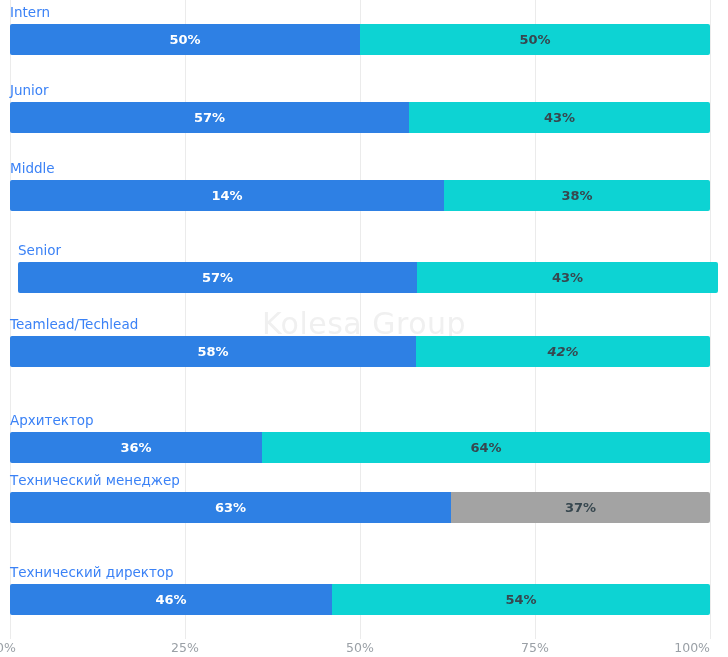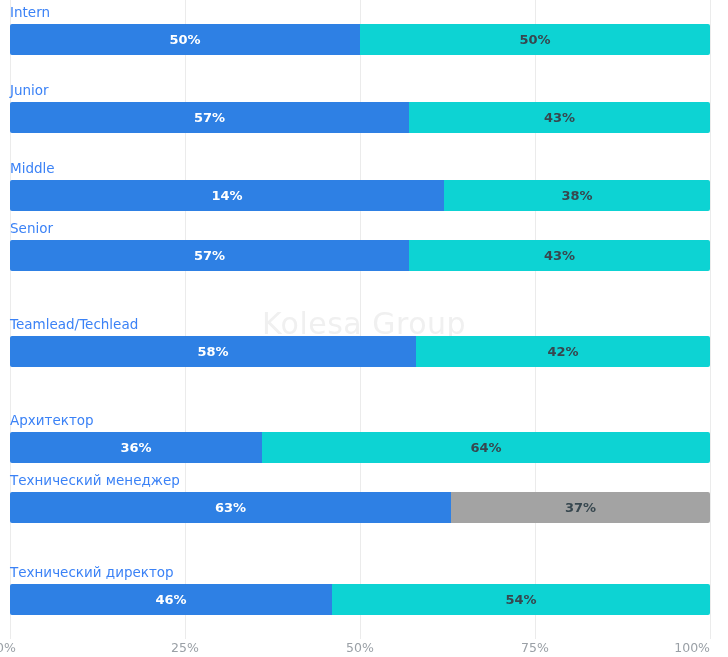--- a/index.html
+++ b/index.html
@@ -145,32 +145,32 @@
           <div class="seg seg-b" style="width: 43%; background: rgb(13, 211, 211);">43%</div>
         </div>
       </div>
       <div class="row" style="top: 160px;">
         <div class="row-label">Middle</div>
         <div class="bar">
           <div class="seg seg-a" style="width: 62%; background: rgb(46, 128, 228);">14%</div>
           <div class="seg seg-b" style="width: 38%; background: rgb(13, 211, 211);">38%</div>
         </div>
       </div>
-      <div class="row" style="top: 220px;">
+      <div class="row" style="top: 242px; padding-left: 8px;">
         <div class="row-label">Senior</div>
         <div class="bar">
           <div class="seg seg-a" style="width: 57%; background: rgb(46, 128, 228);">57%</div>
           <div class="seg seg-b" style="width: 43%; background: rgb(13, 211, 211);">43%</div>
         </div>
       </div>
       <div class="row" style="top: 316px;">
         <div class="row-label">Teamlead/Techlead</div>
         <div class="bar">
           <div class="seg seg-a" style="width: 58%; background: rgb(46, 128, 228);">58%</div>
-          <div class="seg seg-b" style="width: 42%; background: rgb(13, 211, 211);">42%</div>
+          <div class="seg seg-b" style="width: 42%; background: rgb(13, 211, 211); font-style: italic;">42%</div>
         </div>
       </div>
       <div class="row" style="top: 412px;">
         <div class="row-label">Архитектор</div>
         <div class="bar">
           <div class="seg seg-a" style="width: 36%; background: rgb(46, 128, 228);">36%</div>
           <div class="seg seg-b" style="width: 64%; background: rgb(13, 211, 211);">64%</div>
         </div>
       </div>
       <div class="row" style="top: 472px;">

